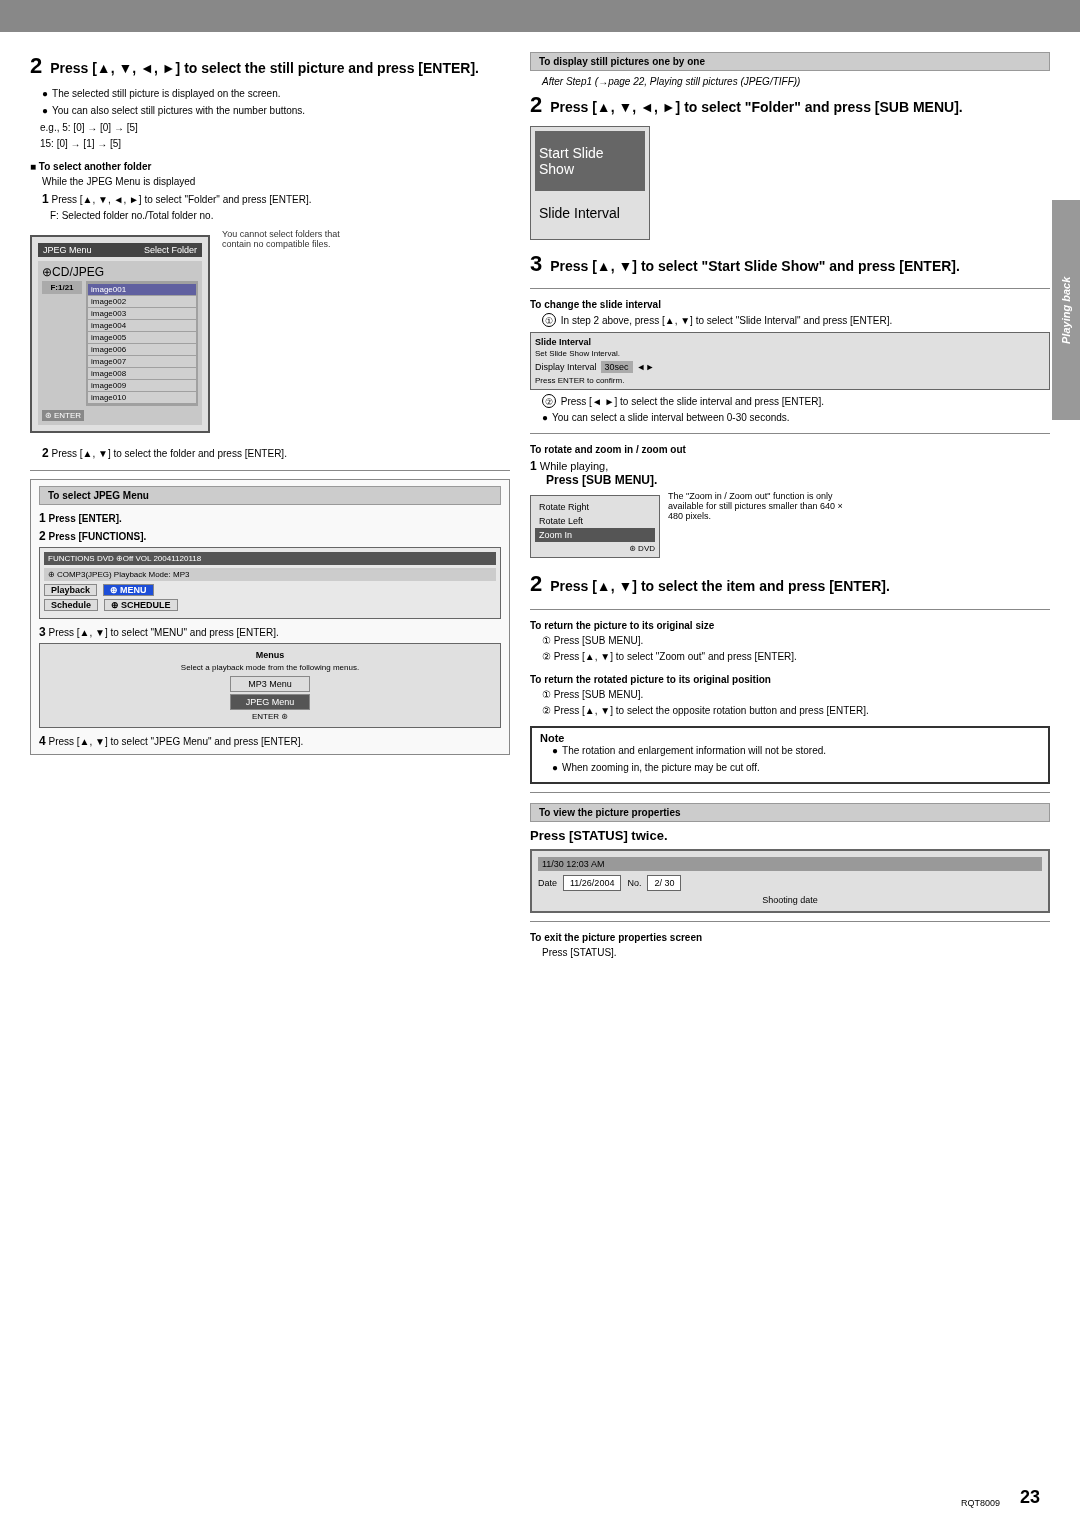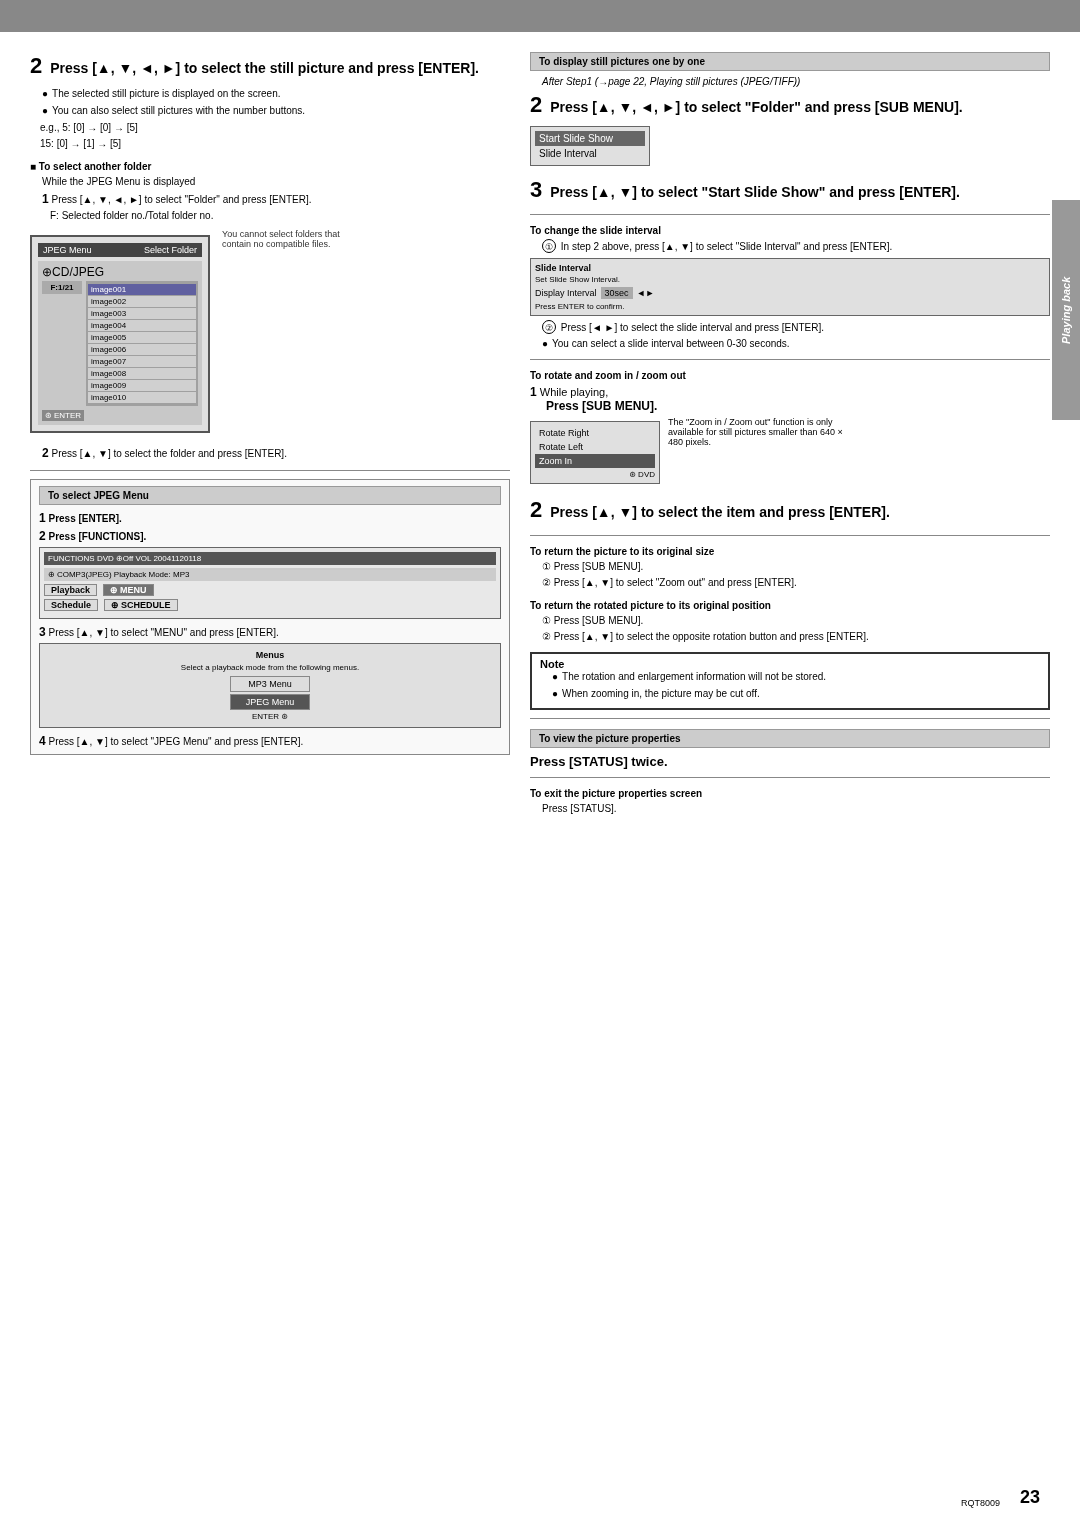--- a/index.html
+++ b/index.html
@@ -202,21 +202,21 @@
       margin-bottom: 3px;
     }
     .func-btn {
       background: #ddd;
       border: 1px solid #888;
       padding: 0 6px;
       font-size: 9px;
       font-weight: bold;
     }
     .func-btn.highlighted {
-      background: #737373;
+      background: #1d4ed8;
       color: #fff;
     }
     .menu-screen {
       border: 1px solid #666;
       background: #e0e0e0;
       padding: 6px;
       margin: 4px 0;
       font-size: 9px;
     }
     .menu-title {
@@ -246,22 +246,22 @@
     }
     .slide-menu-screen {
       border: 1px solid #666;
       background: #e0e0e0;
       padding: 4px;
       margin: 4px 0;
       font-size: 9px;
       width: 120px;
     }
     .slide-menu-item {
-      padding: 2px 4px;
-      font-size: 10px;
+      padding: 14px 4px;
+      font-size: 14px;
     }
     .slide-menu-item.highlighted {
       background: #666;
       color: #fff;
     }
     .interval-screen {
       border: 1px solid #666;
       background: #e0e0e0;
       padding: 4px;
       margin: 4px 0;
@@ -560,20 +560,30 @@
       <div class="bullet-text">The rotation and enlargement information will not be stored.</div>
       <div class="bullet-text">When zooming in, the picture may be cut off.</div>
     </div>
 
     <div class="divider-line"></div>
 
     <div class="sub-section">
       <div class="section-header">To view the picture properties</div>
       <div style="font-weight:bold; font-size:13px; margin:6px 0;">Press [STATUS] twice.</div>
 
+      <div class="status-screen">
+        <div class="status-top">11/30  12:03 AM</div>
+        <div class="status-row">
+          <span>Date</span>
+          <div class="status-field">11/26/2004</div>
+          <span>No.</span>
+          <div class="status-field">2/ 30</div>
+        </div>
+        <div style="font-size:9px; margin-top:4px; text-align:center;">Shooting date</div>
+      </div>
     </div>
 
     <div class="divider-line"></div>
 
     <div class="sub-section">
       <div class="sub-section-title">To exit the picture properties screen</div>
       <div class="plain-text">Press [STATUS].</div>
     </div>
 
   </div>

